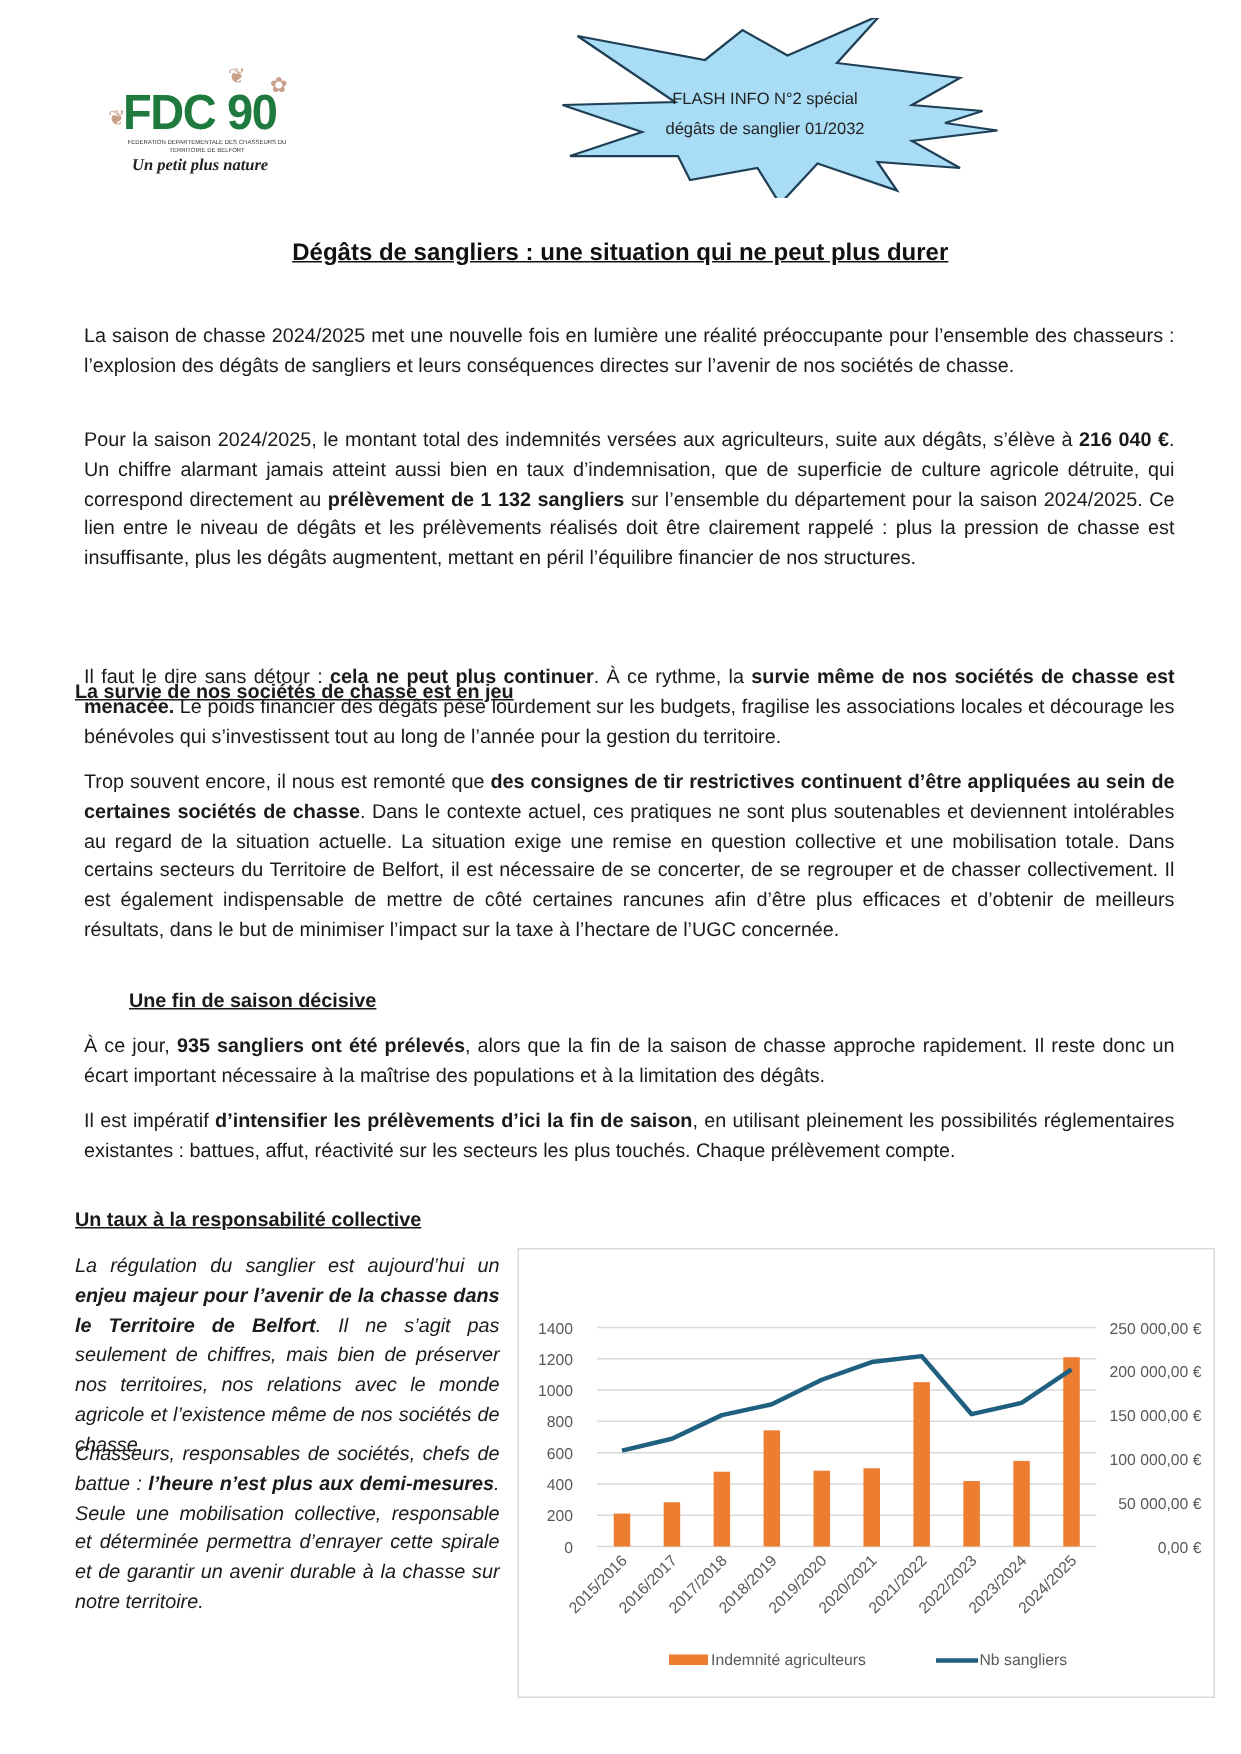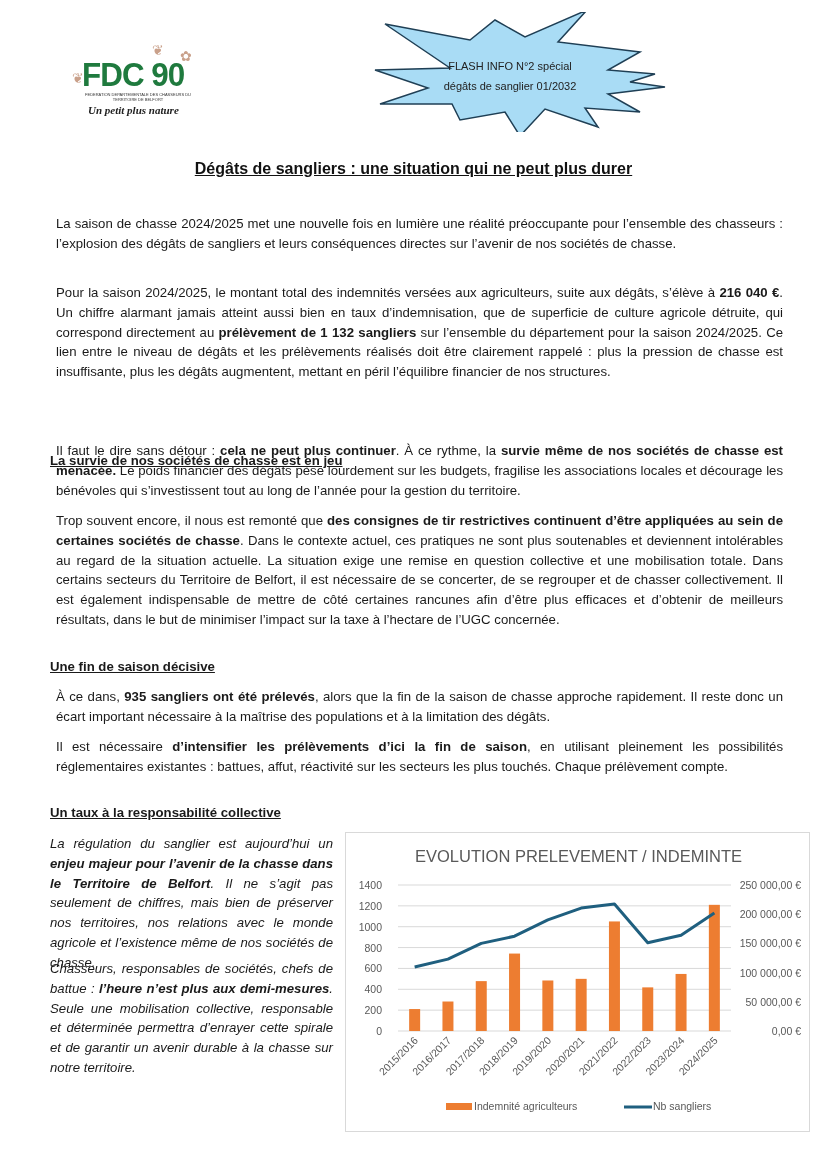--- a/index.html
+++ b/index.html
@@ -40,29 +40,28 @@
   <div>dégâts de sanglier 01/2032</div>
 </div>
 
 <h1>Dégâts de sangliers : une situation qui ne peut plus durer</h1>
 
 <p class="p" style="top:214px;"><span>La saison de chasse 2024/2025 met une nouvelle fois en lumière une réalité préoccupante pour l’ensemble des chasseurs : l’explosion des dégâts de sangliers et leurs conséquences directes sur l’avenir de nos sociétés de chasse.</span></p>
 <p class="p" style="top:283px;"><span>Pour la saison 2024/2025, le montant total des indemnités versées aux agriculteurs, suite aux dégâts, s’élève à </span><b>216 040 €</b><span>. Un chiffre alarmant jamais atteint aussi bien en taux d’indemnisation, que de superficie de culture agricole détruite, qui correspond directement au </span><b>prélèvement de 1 132 sangliers</b><span> sur l’ensemble du département pour la saison 2024/2025. Ce lien entre le niveau de dégâts et les prélèvements réalisés doit être clairement rappelé : plus la pression de chasse est insuffisante, plus les dégâts augmentent, mettant en péril l’équilibre financier de nos structures.</span></p>
 <div class="h2" style="top:413px;margin-top:40px;">La survie de nos sociétés de chasse est en jeu</div>
 <p class="p" style="top:441px;"><span>Il faut le dire sans détour : </span><b>cela ne peut plus continuer</b><span>. À ce rythme, la </span><b>survie même de nos sociétés de chasse est menacée.</b><span> Le poids financier des dégâts pèse lourdement sur les budgets, fragilise les associations locales et décourage les bénévoles qui s’investissent tout au long de l’année pour la gestion du territoire.</span></p>
 <p class="p" style="top:511px;"><span>Trop souvent encore, il nous est remonté que </span><b>des consignes de tir restrictives continuent d’être appliquées au sein de certaines sociétés de chasse</b><span>. Dans le contexte actuel, ces pratiques ne sont plus soutenables et deviennent intolérables au regard de la situation actuelle. La situation exige une remise en question collective et une mobilisation totale. Dans certains secteurs du Territoire de Belfort, il est nécessaire de se concerter, de se regrouper et de chasser collectivement. Il est également indispensable de mettre de côté certaines rancunes afin d’être plus efficaces et d’obtenir de meilleurs résultats, dans le but de minimiser l’impact sur la taxe à l’hectare de l’UGC concernée.</span></p>
-<div class="h2" style="top:659px;">Une fin de saison décisive</div>
-<p class="p" style="top:687px;"><span>À ce dans, </span><b>935 sangliers ont été prélevés</b><span>, alors que la fin de la saison de chasse approche rapidement. Il reste donc un écart important nécessaire à la maîtrise des populations et à la limitation des dégâts.</span></p>
-<p class="p" style="top:737px;"><span>Il est nécessaire </span><b>d’intensifier les prélèvements d’ici la fin de saison</b><span>, en utilisant pleinement les possibilités réglementaires existantes : battues, affut, réactivité sur les secteurs les plus touchés. Chaque prélèvement compte.</span></p>
+<div class="h2" style="top:659px;margin-left:36px;">Une fin de saison décisive</div>
+<p class="p" style="top:687px;"><span>À ce jour, </span><b>935 sangliers ont été prélevés</b><span>, alors que la fin de la saison de chasse approche rapidement. Il reste donc un écart important nécessaire à la maîtrise des populations et à la limitation des dégâts.</span></p>
+<p class="p" style="top:737px;"><span>Il est impératif </span><b>d’intensifier les prélèvements d’ici la fin de saison</b><span>, en utilisant pleinement les possibilités réglementaires existantes : battues, affut, réactivité sur les secteurs les plus touchés. Chaque prélèvement compte.</span></p>
 <div class="h2" style="top:805px;">Un taux à la responsabilité collective</div>
 <p class="col" style="top:834px;"><span>La régulation du sanglier est aujourd’hui un </span><b>enjeu majeur pour l’avenir de la chasse dans le Territoire de Belfort</b><span>. Il ne s’agit pas seulement de chiffres, mais bien de préserver nos territoires, nos relations avec le monde agricole et l’existence même de nos sociétés de chasse.</span></p>
 <p class="col" style="top:959px;"><span>Chasseurs, responsables de sociétés, chefs de battue : </span><b>l’heure n’est plus aux demi-mesures</b><span>. Seule une mobilisation collective, responsable et déterminée permettra d’enrayer cette spirale et de garantir un avenir durable à la chasse sur notre territoire.</span></p>
 
 <div class="chart">
-  <div class="ctitle">EVOLUTION PRELEVEMENT / INDEMINTE</div>
   <svg id="chartsvg" width="465" height="300">
       <line x1="52" x2="385" y1="198" y2="198" stroke="#d9d9d9" stroke-width="1"></line>
       <text x="36" y="202" text-anchor="end" font-size="10.5" fill="#595959" font-family="Liberation Sans, sans-serif">0</text>
       <line x1="52" x2="385" y1="177.14285714285714" y2="177.14285714285714" stroke="#d9d9d9" stroke-width="1"></line>
       <text x="36" y="181.14285714285714" text-anchor="end" font-size="10.5" fill="#595959" font-family="Liberation Sans, sans-serif">200</text>
       <line x1="52" x2="385" y1="156.28571428571428" y2="156.28571428571428" stroke="#d9d9d9" stroke-width="1"></line>
       <text x="36" y="160.28571428571428" text-anchor="end" font-size="10.5" fill="#595959" font-family="Liberation Sans, sans-serif">400</text>
       <line x1="52" x2="385" y1="135.42857142857144" y2="135.42857142857144" stroke="#d9d9d9" stroke-width="1"></line>
       <text x="36" y="139.42857142857144" text-anchor="end" font-size="10.5" fill="#595959" font-family="Liberation Sans, sans-serif">600</text>
       <line x1="52" x2="385" y1="114.57142857142857" y2="114.57142857142857" stroke="#d9d9d9" stroke-width="1"></line>

